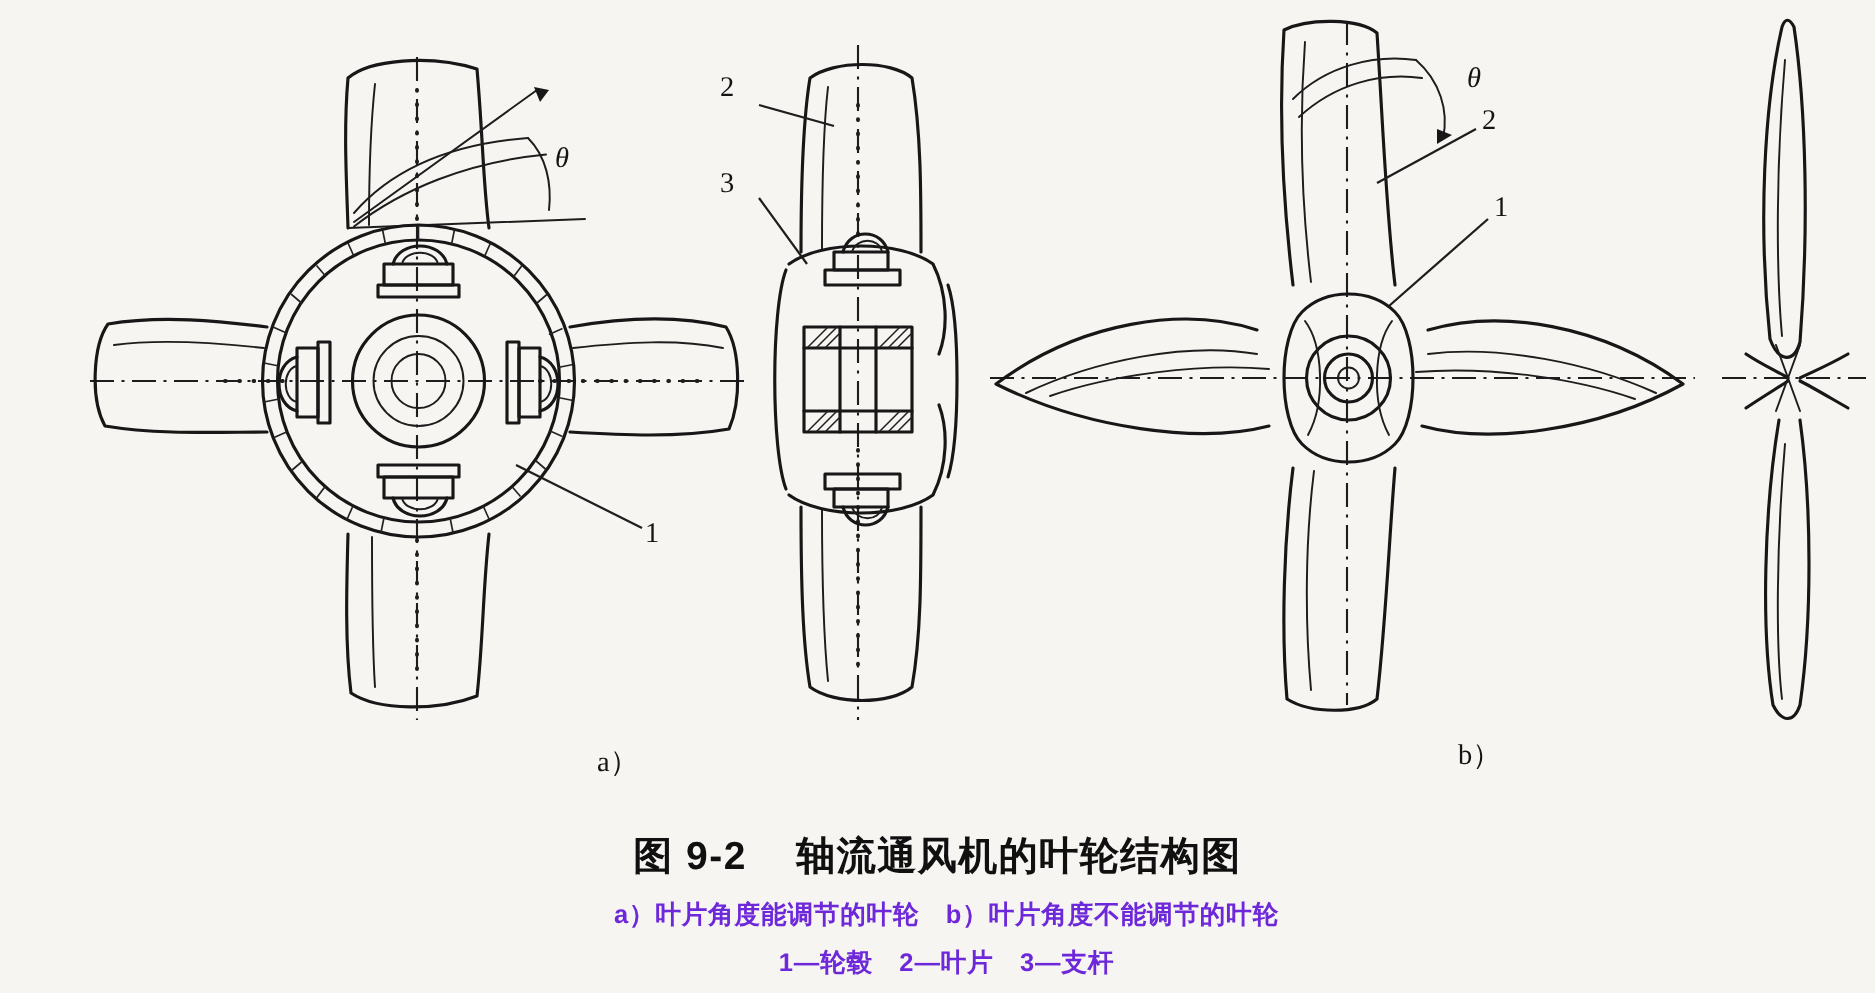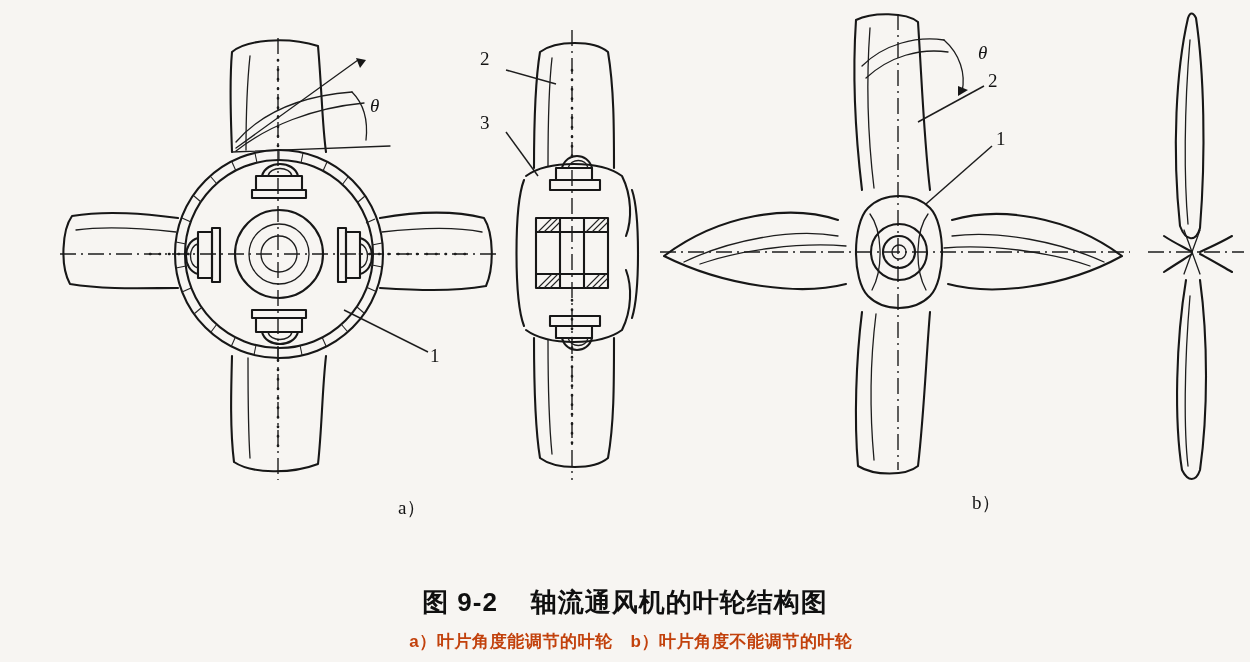--- a/index.html
+++ b/index.html
@@ -80,21 +80,21 @@
     font-size: 26px;
     letter-spacing: 1px;
     color: #101010;
     margin: 0 0 10px 0;
   }
   .cap-line {
     font-family: "Liberation Sans", sans-serif;
     font-weight: bold;
     font-size: 17px;
     letter-spacing: 0.6px;
-    color: #c2410c;
+    color: #6d28d9;
     margin: 0 0 9px 0;
     padding-left: 12px;
   }
   .sub-label {
     position: absolute;
     font-family: "Liberation Serif", serif;
     font-size: 19px;
     color: #141414;
   }
   .callout {
@@ -322,15 +322,16 @@
   <div class="sub-label" style="left:398px; top:495px;">a）</div>
   <div class="sub-label" style="left:972px; top:490px;">b）</div>
 
   <div class="caption-layer">
     <p class="cap-title">
       <span>图 9-2</span>
       &nbsp;&nbsp;
       <span>轴流通风机的叶轮结构图</span>
     </p>
     <p class="cap-line">a）叶片角度能调节的叶轮　b）叶片角度不能调节的叶轮</p>
+    <p class="cap-line">1—轮毂　2—叶片　3—支杆</p>
   </div>
 
 </div>
 
 </body></html>

